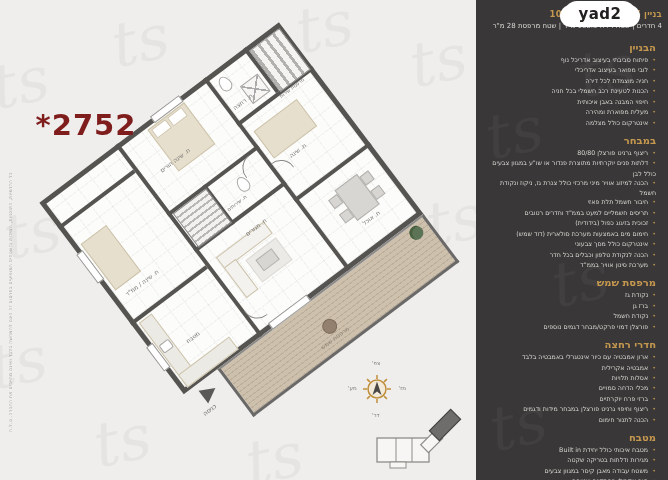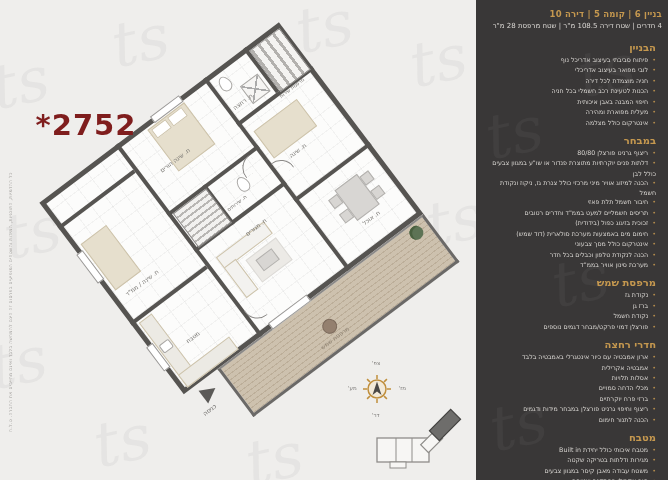--- a/index.html
+++ b/index.html
@@ -96,20 +96,23 @@
     <span class="wm" style="left: 410px; top: 24px;">ts</span>
     <span class="wm" style="left: 246px; top: 422px;">ts</span>
     <span class="wm" style="left: 94px; top: 404px;">ts</span>
     <span class="wm" style="left: -10px; top: 326px;">ts</span>
     <span class="wm" style="left: 4px; top: 196px;">ts</span>
     <span class="wm" style="left: 112px; top: 4px;">ts</span>
     <span class="wm" style="left: -8px; top: 46px;">ts</span>
 
   <div class="side-panel"></div>
 
+  <div class="yad2">
+    <span>yad2</span>
+  </div>
   <div class="hdr">
     <span class="hdr-unit">בניין 6 | קומה 5 | דירה 10</span>
     <span class="hdr-details">4 חדרים | שטח דירה 108.5 מ"ר | שטח מרפסת 28 מ"ר</span>
   </div>
 
   <div class="specs">
       <section class="spec-sec">
         <h3 class="spec-title">הבניין</h3>
         <ul class="spec-items">
           <li>פיתוח סביבתי בעיצוב אדריכל נוף</li>

